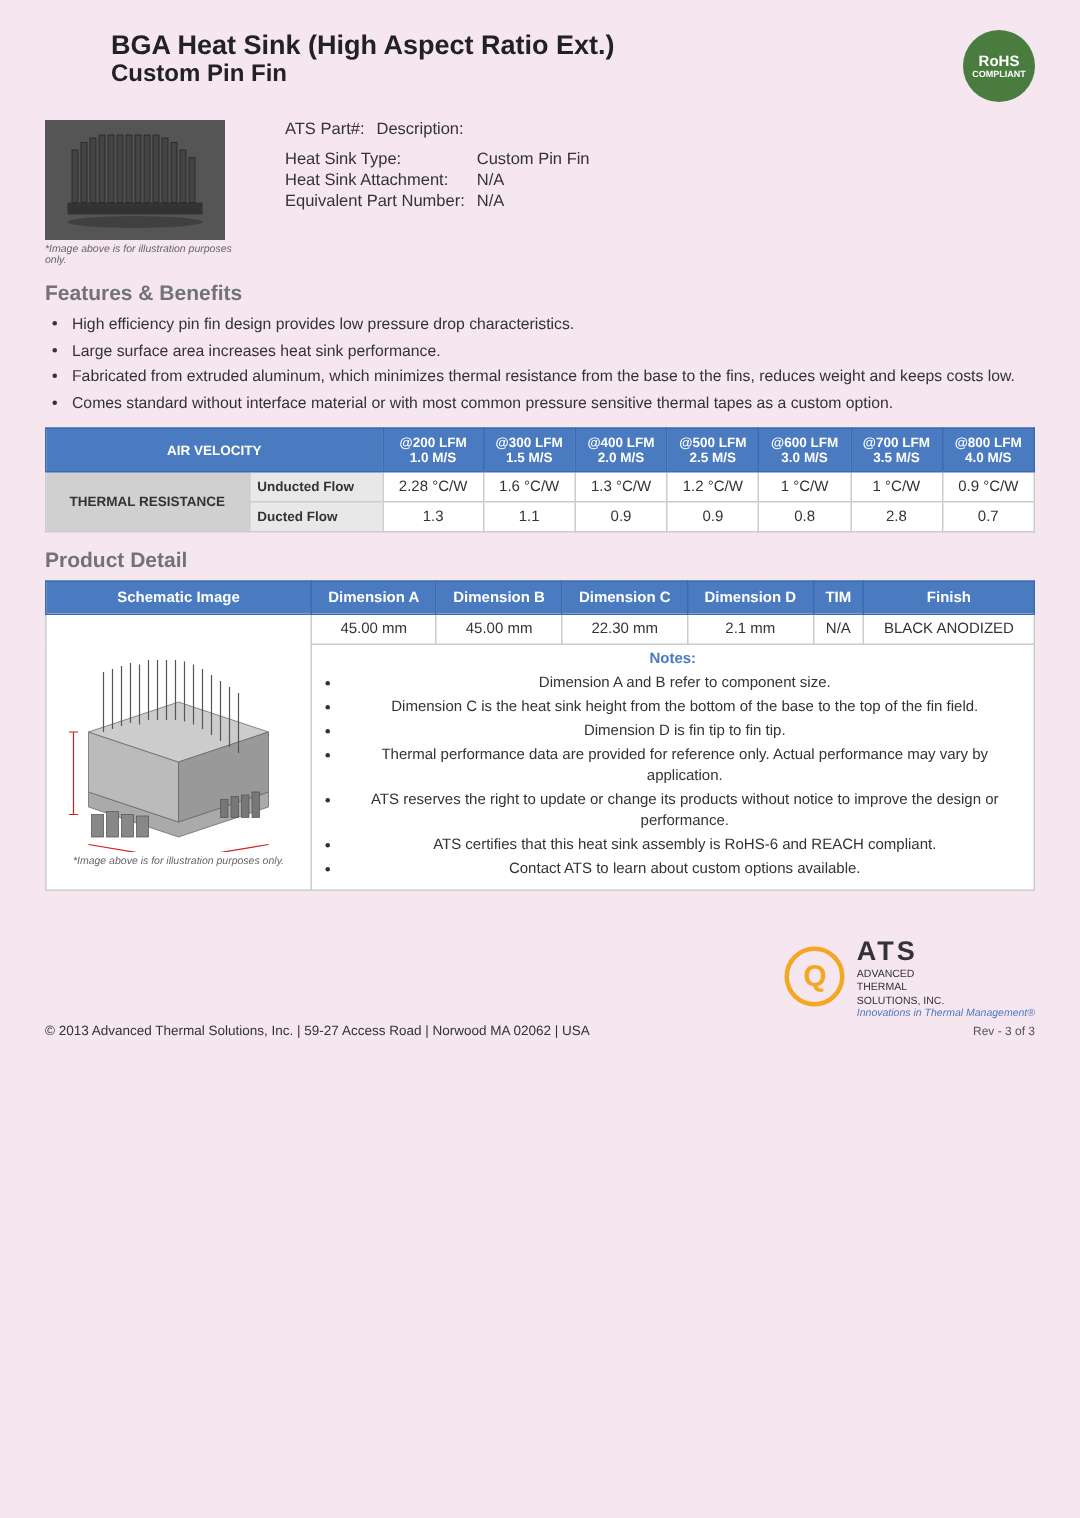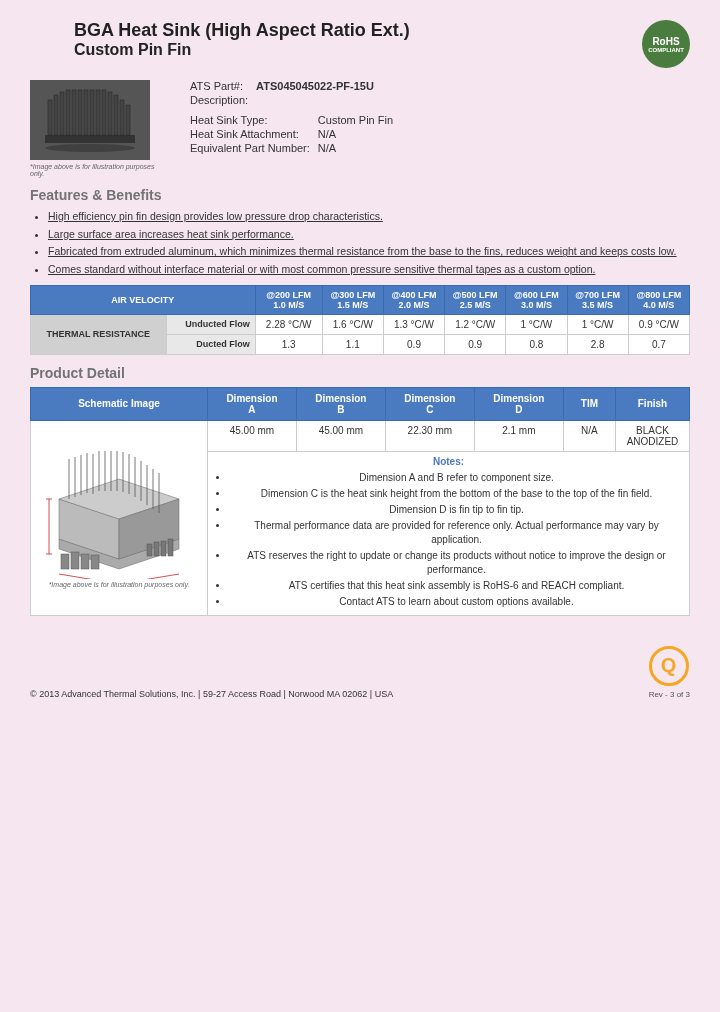--- a/index.html
+++ b/index.html
@@ -103,21 +103,20 @@
     .section-title {
       color: #737373;
       font-size: 14px;
       font-weight: bold;
       margin: 10px 0 6px 0;
       border-bottom: none;
     }
     .features-list {
       padding-left: 18px;
       margin-bottom: 8px;
-      text-decoration: underline;
     }
     .features-list li {
       margin-bottom: 3px;
       font-size: 10.5px;
       line-height: 1.4;
     }
     
     .thermal-table {
       width: 100%;
       border-collapse: collapse;
@@ -135,42 +134,42 @@
     }
     .thermal-table td {
       border: 1px solid #ccc;
       padding: 4px 5px;
       text-align: center;
       background: white;
       font-size: 10px;
     }
     .thermal-table td.row-header {
       background: #e8e8e8;
-      text-align: right;
+      text-align: left;
       font-size: 9px;
       font-weight: bold;
     }
     .thermal-table td.section-label {
       background: #d0d0d0;
       font-weight: bold;
       font-size: 9px;
       text-align: center;
     }
     
     .detail-table {
       width: 100%;
       border-collapse: collapse;
       margin-bottom: 8px;
       font-size: 10px;
     }
     .detail-table th {
       background: #4a7abf;
       color: white;
       text-align: center;
-      padding: 5px 17px;
+      padding: 5px 4px;
       font-size: 10px;
       font-weight: bold;
       border: 1px solid #3a6aaf;
     }
     .detail-table td {
       border: 1px solid #ccc;
       padding: 4px 5px;
       text-align: center;
       background: white;
       font-size: 10px;
@@ -267,21 +266,20 @@
 
           <ellipse cx="60" cy="68" rx="45" ry="4" fill="#111" opacity="0.3"></ellipse>
         </svg>
       </div>
       <div class="image-caption">*Image above is for illustration purposes only.</div>
     </div>
 
     <div class="product-details">
       <div class="details-grid">
         <span class="label">ATS Part#:</span>
-        <span class="value part-num">ATS045045022-PF-15U</span>
         <span class="label">Description:</span>
       </div>
       <div class="spec-grid">
         <span class="label">Heat Sink Type:</span>
         <span class="value link">Custom Pin Fin</span>
         <span class="label">Heat Sink Attachment:</span>
         <span class="value">N/A</span>
         <span class="label">Equivalent Part Number:</span>
         <span class="value">N/A</span>
       </div>
@@ -431,18 +429,23 @@
     </table>
   </div>
 
   <div class="footer">
     <div class="footer-left">
       <div class="footer-copyright">© 2013 Advanced Thermal Solutions, Inc.  |  59-27 Access Road  |  Norwood MA  02062  |  USA</div>
     </div>
     <div>
       <div class="footer-logo">
         <div class="ats-q-logo">Q</div>
+        <div class="ats-text-logo">
+          <div class="ats-main">ATS</div>
+          <div class="ats-sub">ADVANCED<br>THERMAL<br>SOLUTIONS, INC.</div>
+          <div class="ats-tagline">Innovations in Thermal Management®</div>
+        </div>
       </div>
       <div class="page-num">Rev - 3 of 3</div>
     </div>
   </div>
 
 </div>
 
 </body></html>

